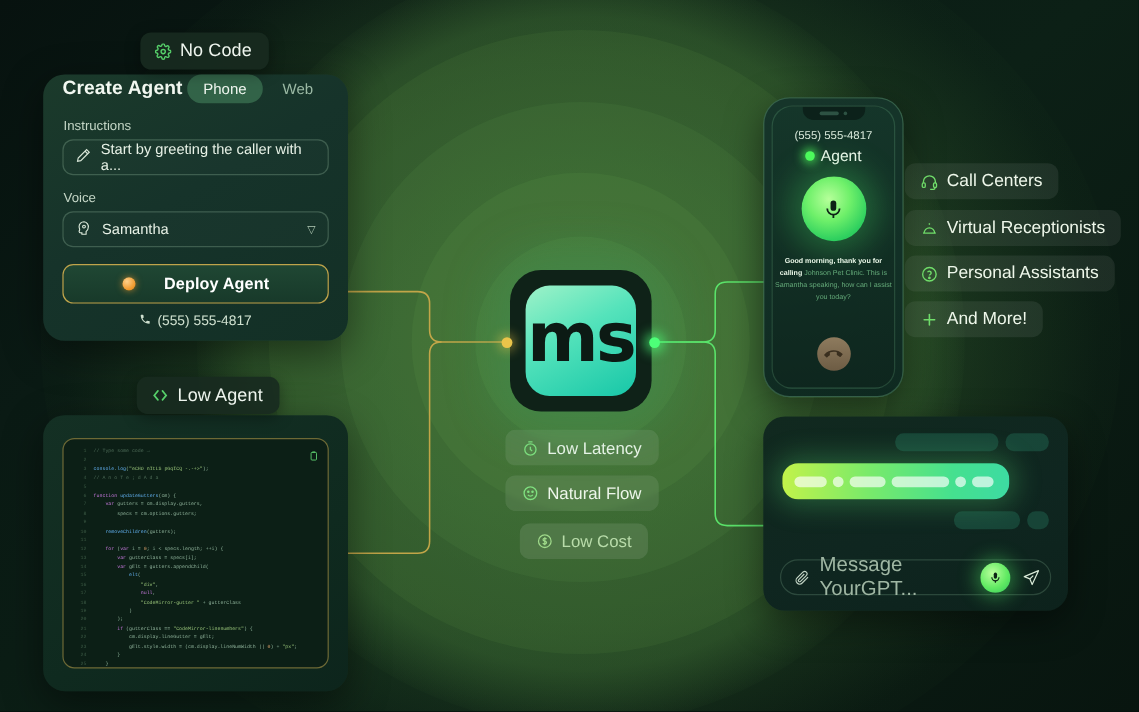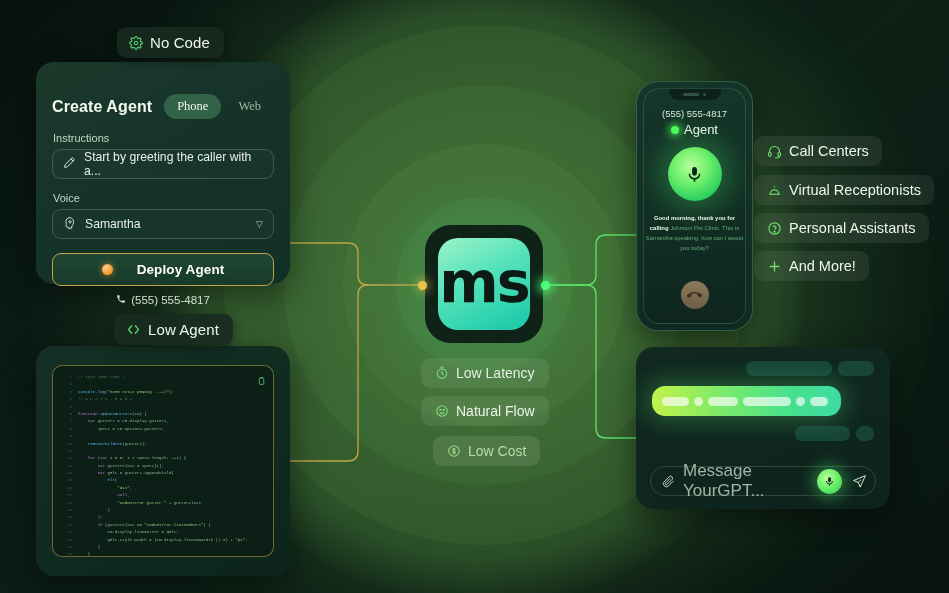--- a/index.html
+++ b/index.html
@@ -60,31 +60,31 @@
     z-index: 12;
   }
   .chip-tag .ic { color: #56d06a; display: flex; }
 
   
   #create-agent-card {
     left: 36px; top: 62px; width: 254px; height: 222px;
     background: linear-gradient(150deg, #1b3a2b 0%, #16332a 45%, #133026 100%);
     border-radius: 18px;
     box-shadow: 0 10px 34px rgba(0,0,0,.45);
-    padding: 32px 16px 0 16px;
+    padding: 0 16px 0 16px;
     z-index: 10;
   }
   .ca-head { display: flex; align-items: center; }
   .ca-title { color: #f2f8f1; font-size: 16px; font-weight: bold; letter-spacing: .1px; }
   .seg {
     margin-left: auto;
     display: flex; align-items: center; gap: 4px;
   }
   .seg-btn {
-    font-size: 12.5px; color: #9bb9a4; padding: 5px 13px; border-radius: 999px; font-family: Liberation Serif, serif;
+    font-size: 12.5px; color: #9bb9a4; padding: 5px 13px; border-radius: 999px;
   }
   .seg-btn.active { background: rgba(52,102,74,0.95); color: #f0f7f0; }
   .fld-label { color: #c4d6c6; font-size: 11px; margin: 13px 0 5px 1px; }
   .fld {
     display: flex; align-items: center; gap: 8px;
     height: 30px; padding: 0 10px;
     border: 1px solid rgba(150,190,160,0.30);
     border-radius: 9px;
     color: #e7f1e6; font-size: 12.2px;
     background: rgba(255,255,255,0.015);
@@ -424,21 +424,21 @@
   </div>
 
   <div id="logo-tile">
     <div id="logo-inner">
       <span id="logo-text">ms</span>
     </div>
   </div>
   <div class="node-dot" id="node-dot-left"></div>
   <div class="node-dot" id="node-dot-right"></div>
 
-  <div class="pill" style="left:421px; top:358px;">
+  <div class="pill" style="left:421px; top:358px;align-items:flex-end;">
     <span class="ic">
       <svg width="14" height="14" viewBox="0 0 24 24" fill="none" stroke="currentColor" stroke-width="1.9">
         <circle cx="12" cy="13" r="8"></circle>
           <path d="M12 9v4l2.5 2"></path>
           <path d="M9 2h6"></path>
       </svg>
     </span>
     <span>Low Latency</span>
   </div>
 

